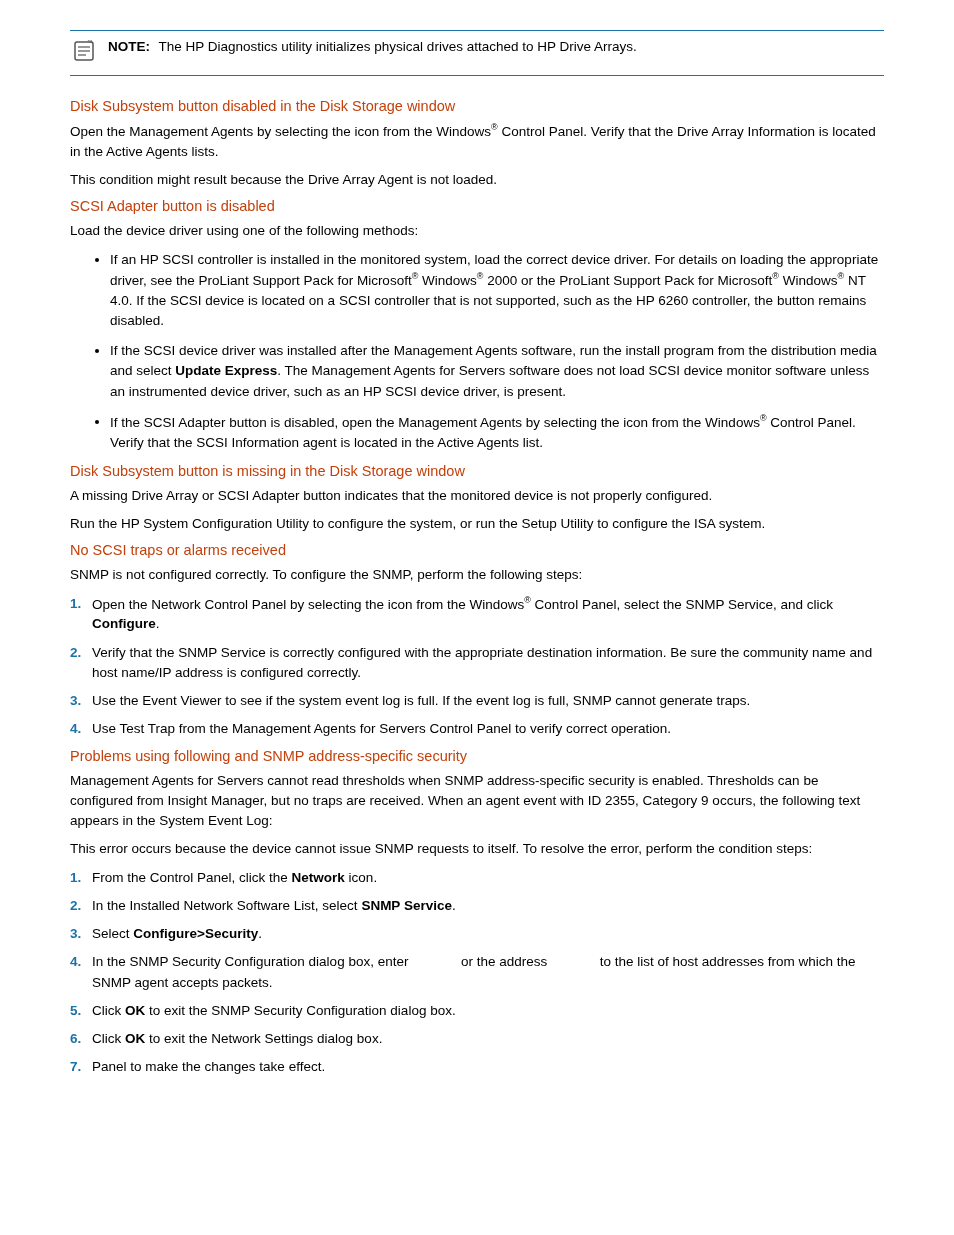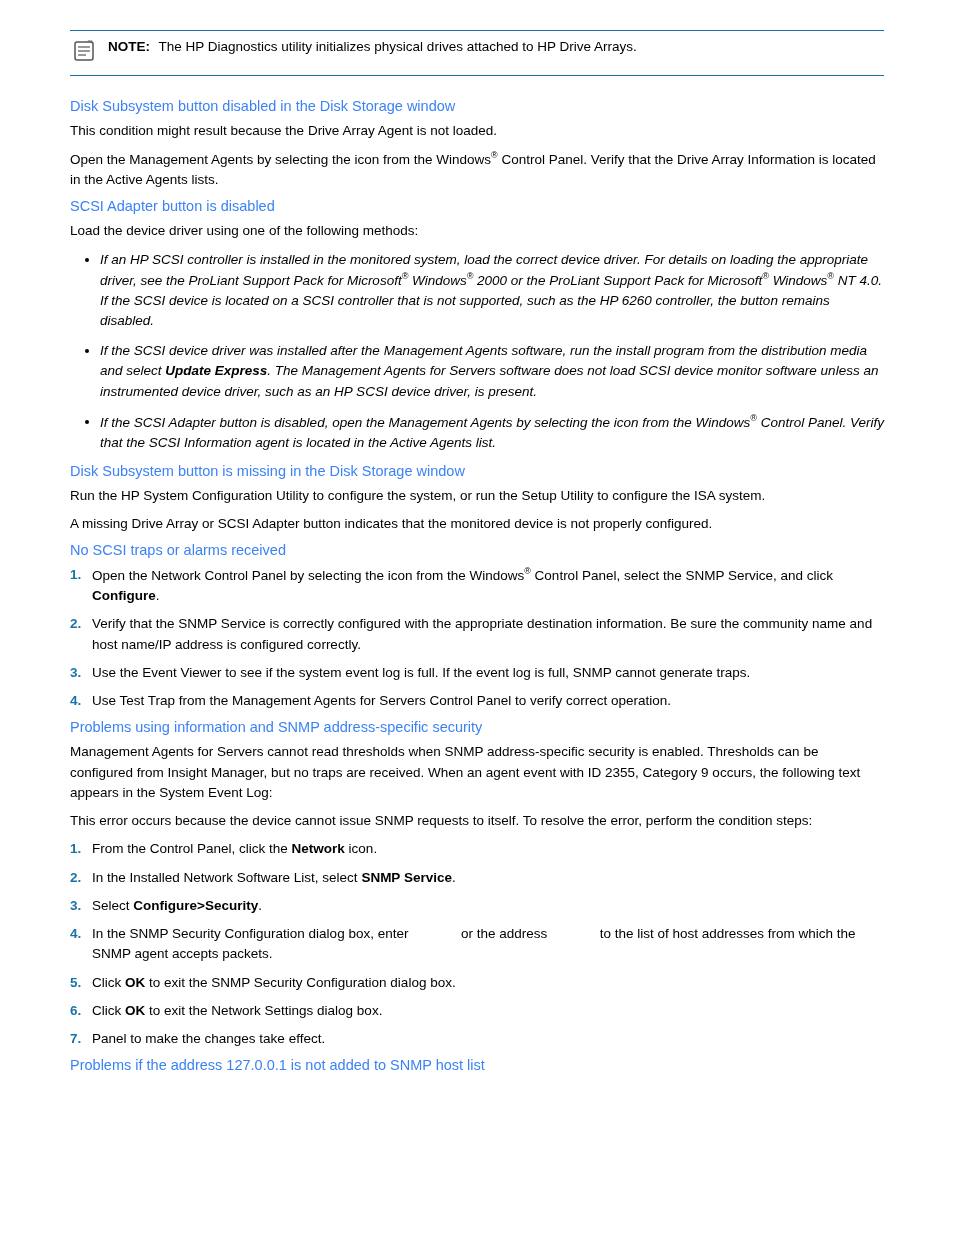--- a/index.html
+++ b/index.html
@@ -34,39 +34,38 @@
       margin-top: 1px;
       min-width: 28px;
       text-align: center;
     }
     .note-label {
       font-weight: bold;
       margin-right: 5px;
     }
     
     .section-heading {
-      color: #3b82f6;
+      color: #c2410c;
       font-size: 14.5px;
       font-weight: normal;
       margin-bottom: 7px;
       margin-top: 18px;
     }
     .section-heading:first-of-type {
       margin-top: 0;
     }
     
     .para {
       margin-bottom: 8px;
       line-height: 1.5;
     }
     
     ul.content-list {
-      margin: 8px 0 8px 30px;
+      margin: 8px 0 8px 40px;
       line-height: 1.5;
-      font-style: italic;
     }
     ul.content-list li {
       margin-bottom: 10px;
     }
     .bold { font-weight: bold; }
     .blue-num {
       color: #1a73a7;
       font-weight: bold;
     }
     
@@ -107,24 +106,24 @@
       <span class="note-label">NOTE:</span>
       <span>The HP Diagnostics utility initializes physical drives attached to HP Drive Arrays.</span>
     </div>
   </div>
 
   <div>
     <div class="section-heading">
       Disk Subsystem button disabled in the Disk Storage window
     </div>
     <p class="para">
+      Open the Management Agents by selecting the icon from the Windows<sup>®</sup> Control Panel. Verify that the Drive Array Information is located in the Active Agents lists.
+    </p>
+    <p class="para">
       This condition might result because the Drive Array Agent is not loaded.
-    </p>
-    <p class="para">
-      Open the Management Agents by selecting the icon from the Windows<sup>®</sup> Control Panel. Verify that the Drive Array Information is located in the Active Agents lists.
     </p>
   </div>
 
   <div>
     <div class="section-heading">
       SCSI Adapter button is disabled
     </div>
     <p class="para">
       Load the device driver using one of the following methods:
     </p>
@@ -139,31 +138,34 @@
         If the SCSI Adapter button is disabled, open the Management Agents by selecting the icon from the Windows<sup>®</sup> Control Panel. Verify that the SCSI Information agent is located in the Active Agents list.
       </li>
     </ul>
   </div>
 
   <div>
     <div class="section-heading">
       Disk Subsystem button is missing in the Disk Storage window
     </div>
     <p class="para">
+      A missing Drive Array or SCSI Adapter button indicates that the monitored device is not properly configured.
+    </p>
+    <p class="para">
       Run the HP System Configuration Utility to configure the system, or run the Setup Utility to configure the ISA system.
     </p>
-    <p class="para">
-      A missing Drive Array or SCSI Adapter button indicates that the monitored device is not properly configured.
-    </p>
   </div>
 
   <div>
     <div class="section-heading">
       No SCSI traps or alarms received
     </div>
+    <p class="para">
+      SNMP is not configured correctly. To configure the SNMP, perform the following steps:
+    </p>
     <div>
       <div class="ordered-item">
         <span class="num">1.</span>
         <span class="content">Open the Network Control Panel by selecting the icon from the Windows<sup>®</sup> Control Panel, select the SNMP Service, and click <span class="bold">Configure</span>.</span>
       </div>
       <div class="ordered-item">
         <span class="num">2.</span>
         <span class="content">Verify that the SNMP Service is correctly configured with the appropriate destination information. Be sure the community name and host name/IP address is configured correctly.</span>
       </div>
       <div class="ordered-item">
@@ -172,21 +174,21 @@
       </div>
       <div class="ordered-item">
         <span class="num">4.</span>
         <span class="content">Use Test Trap from the Management Agents for Servers Control Panel to verify correct operation.</span>
       </div>
     </div>
   </div>
 
   <div>
     <div class="section-heading">
-      Problems using information and SNMP address-specific security
+      Problems using following and SNMP address-specific security
     </div>
     <p class="para">
       Management Agents for Servers cannot read thresholds when SNMP address-specific security is enabled. Thresholds can be configured from Insight Manager, but no traps are received. When an agent event with ID 2355, Category 9 occurs, the following text appears in the System Event Log:
     </p>
     <p class="para">
       This error occurs because the device cannot issue SNMP requests to itself. To resolve the error, perform the condition steps:
     </p>
     <div>
       <div class="ordered-item">
         <span class="num blue-num">1.</span>
@@ -213,18 +215,15 @@
         <span class="content">Click <span class="bold">OK</span> to exit the Network Settings dialog box.</span>
       </div>
       <div class="ordered-item">
         <span class="num blue-num">7.</span>
         <span class="content">Panel to make the changes take effect.</span>
       </div>
     </div>
   </div>
 
   <div>
-    <div class="section-heading">
-      Problems if the address 127.0.0.1 is not added to SNMP host list
-    </div>
   </div>
 
 </div>
 
 </body></html>

